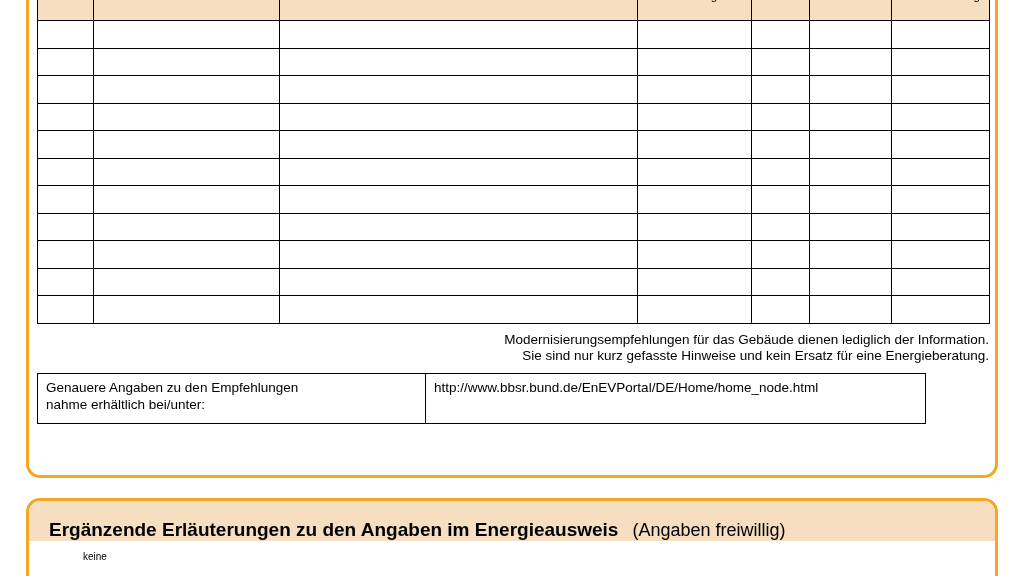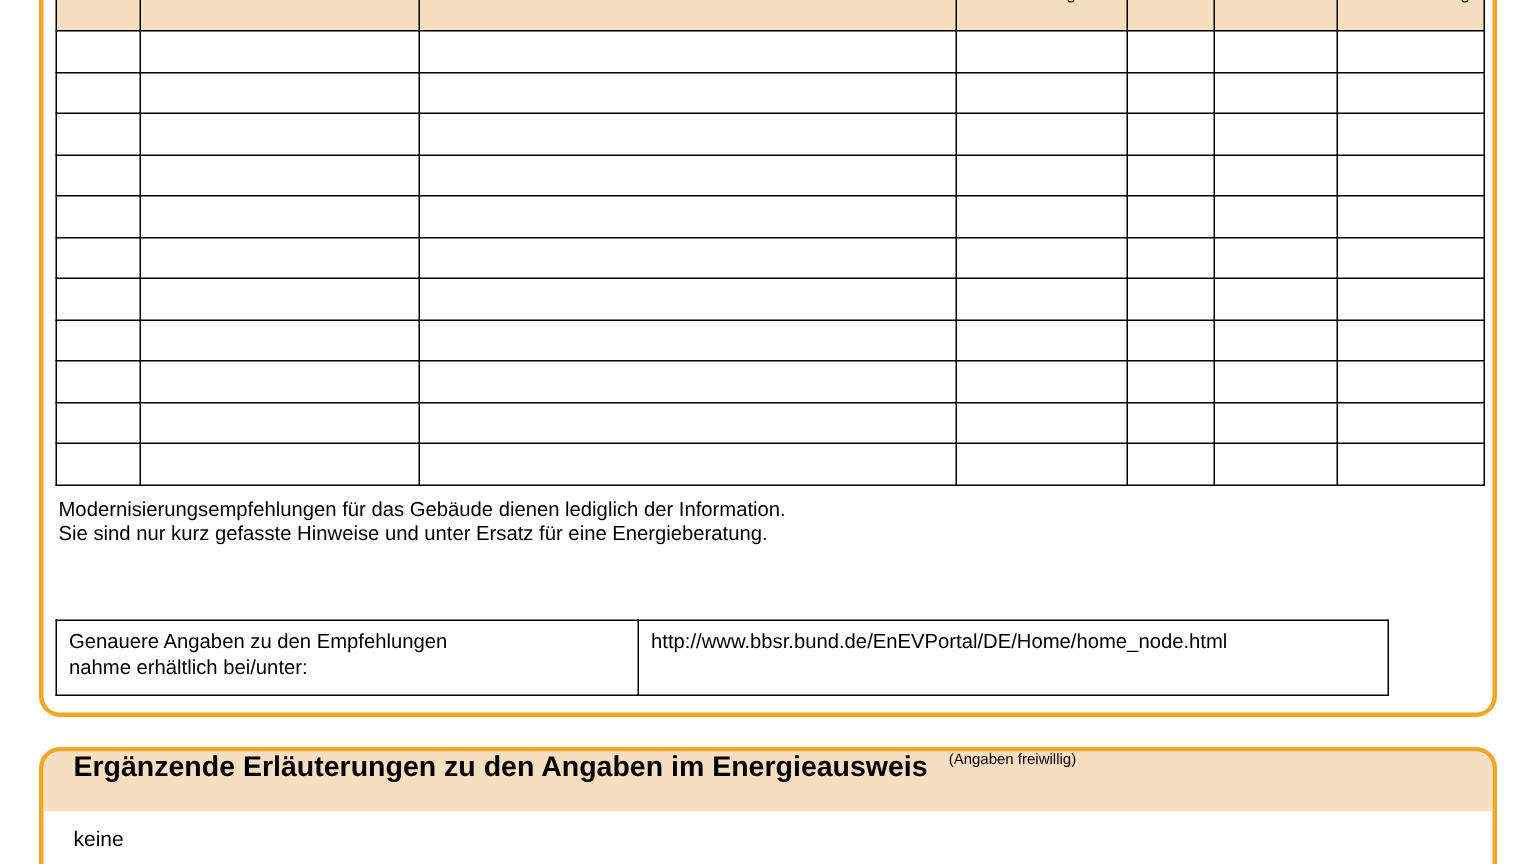--- a/index.html
+++ b/index.html
@@ -108,29 +108,29 @@
     line-height: 1.25;
   }
   .hinweis-label {
     font-weight: bold;
     width: 90px;
     flex: 0 0 90px;
     padding-left: 6px;
   }
   .hinweis-text {
     flex: 1;
+    text-align: right;
   }
 
   
   table.info {
     border-collapse: collapse;
     table-layout: fixed;
     width: 889px;
     font-size: 13.5px;
-    margin-top: 40px;
   }
   table.info td {
     border: 1px solid #000;
     padding: 6px 8px 10px 8px;
     vertical-align: top;
     line-height: 1.22;
   }
   .info-left { width: 388px; }
 
   
@@ -138,36 +138,37 @@
     left: 26px;
     top: 498px;
     width: 972px;
     height: 110px;
     overflow: hidden;
   }
   .exp-head {
     background: #F6DEC0;
     height: 40px;
     display: flex;
-    align-items: flex-start;
+    align-items: flex-end;
     padding-left: 20px;
     border-top-left-radius: 10px;
     border-top-right-radius: 10px;
   }
   .exp-title {
     font-size: 19px;
     font-weight: bold;
   }
   .exp-sub {
-    font-size: 10px;
+    font-size: 18px;
     margin-left: 14px;
   }
   .exp-body {
     padding: 10px 0 0 20px;
-    font-size: 14px;
+    font-size: 10px;
+    margin-left: 34px;
   }
 </style>
 </head>
 <body>
 
 <div class="panel" id="panel-modernisation">
   <div class="inner">
 
     <table class="grid">
       <colgroup>
@@ -290,21 +291,21 @@
             <td class="row-cell"></td>
             <td class="row-cell"></td>
           </tr>
 
       </tbody>
     </table>
 
     <div class="hinweis">
       <div class="hinweis-text">
         <div>Modernisierungsempfehlungen für das Gebäude dienen lediglich der Information.</div>
-        <div>Sie sind nur kurz gefasste Hinweise und unter Ersatz für eine Energieberatung.</div>
+        <div>Sie sind nur kurz gefasste Hinweise und kein Ersatz für eine Energieberatung.</div>
       </div>
     </div>
 
     <table class="info">
       <colgroup>
           <col class="info-left">
           <col>
         </colgroup>
       <tbody>
         <tr>

